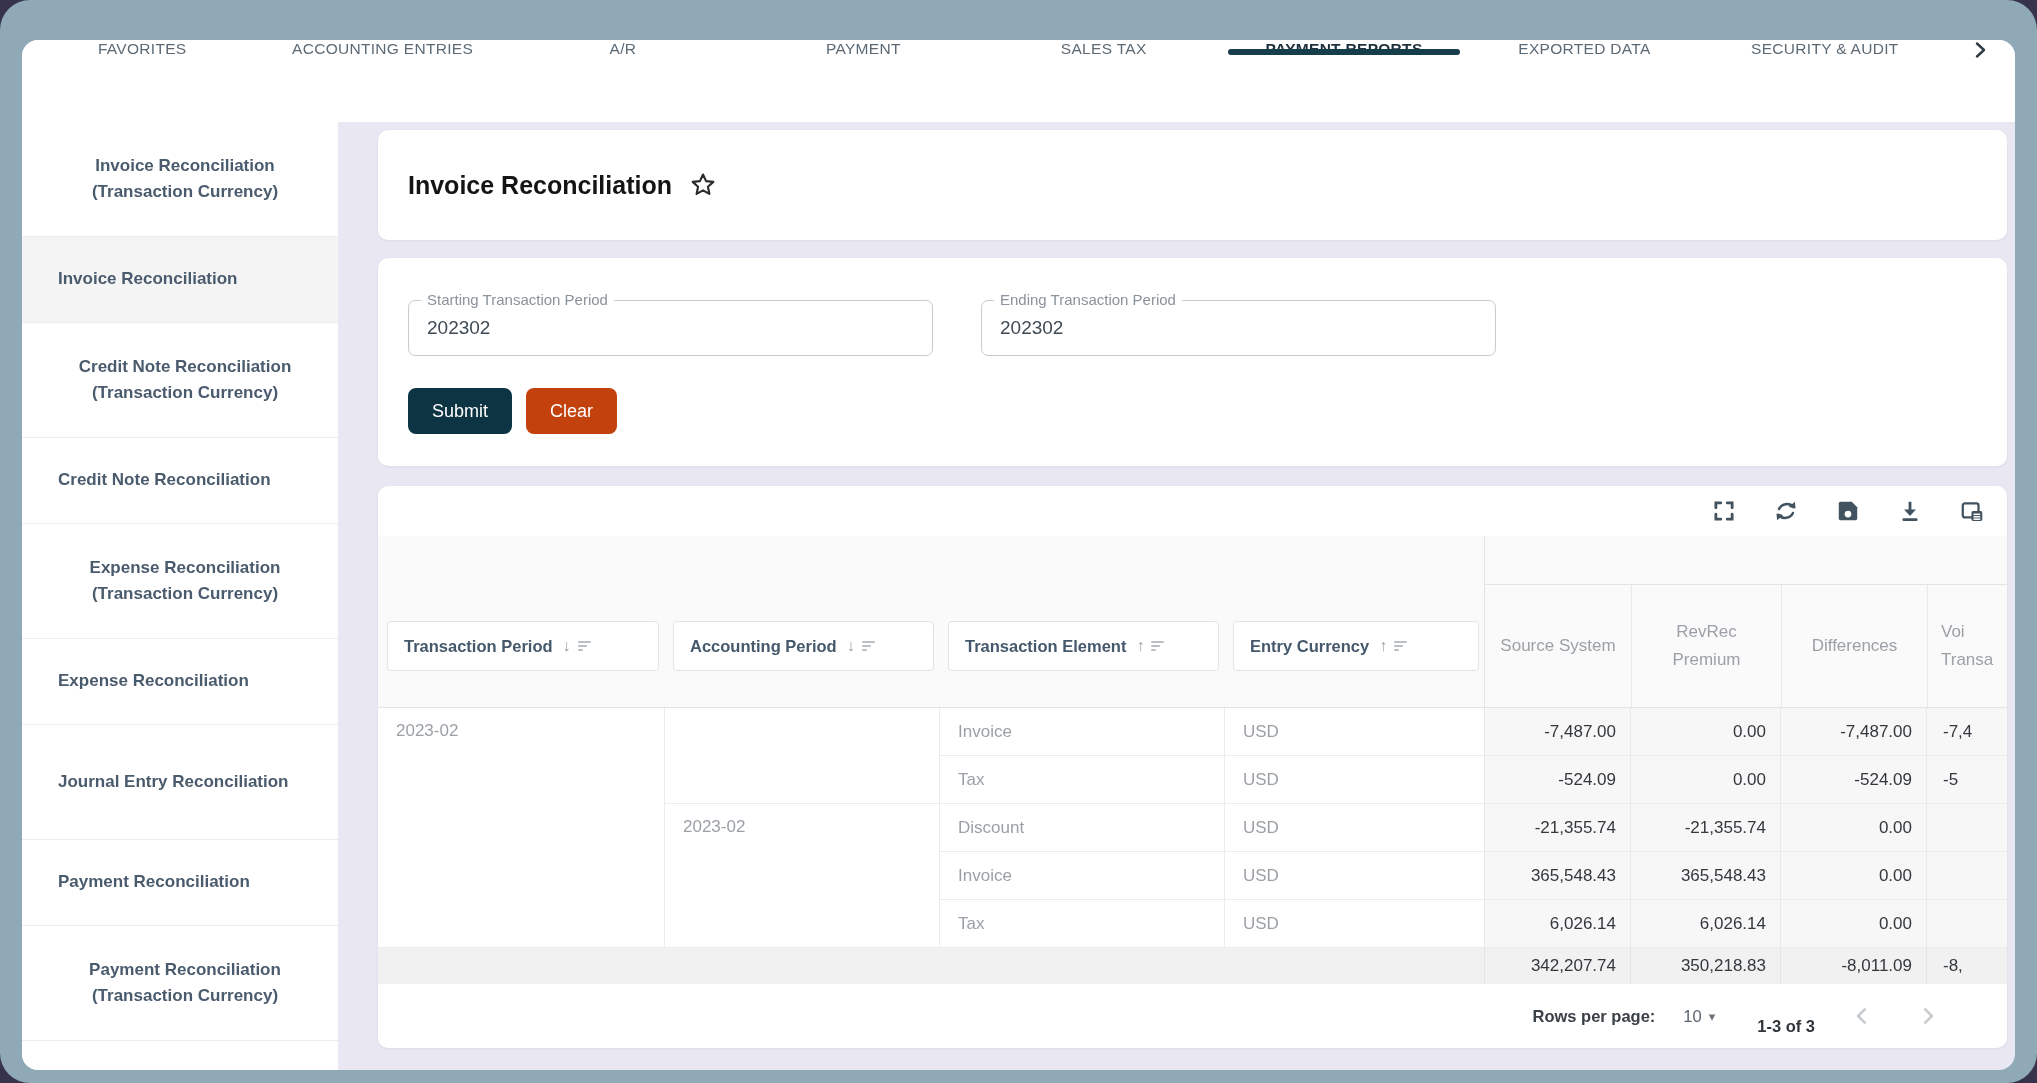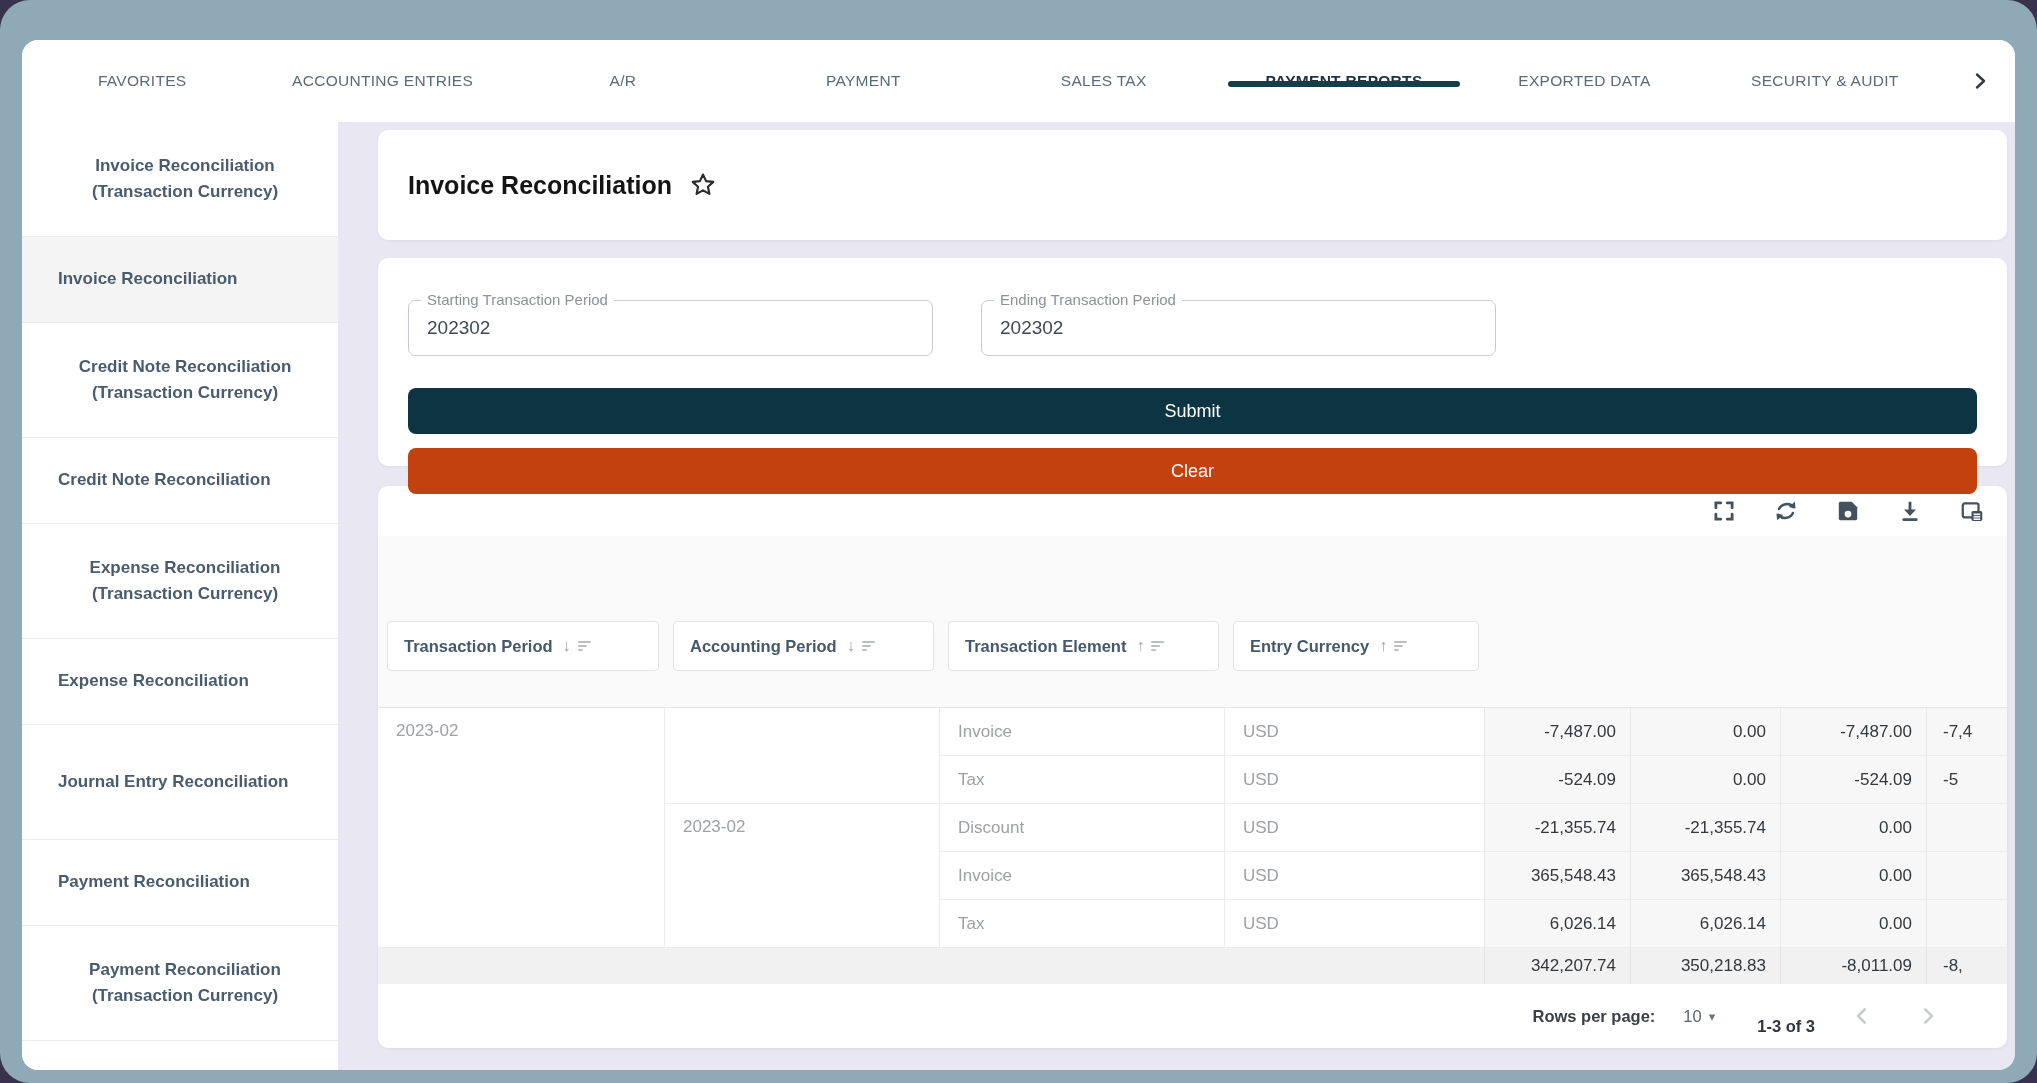--- a/index.html
+++ b/index.html
@@ -1,21 +1,21 @@
 <!DOCTYPE html>
 <html><head>
 <meta charset="utf-8">
 <style>
   html,body{margin:0;padding:0;}
   body{width:2037px;height:1083px;background:#37334c;font-family:"Liberation Sans",sans-serif;position:relative;overflow:hidden;}
   .frame{position:absolute;inset:0;background:#8fa9b7;border-radius:30px;}
   .window{position:absolute;left:22px;right:22px;top:40px;bottom:13px;background:#e9e8f2;border-radius:16px;overflow:hidden;display:flex;flex-direction:column;}
 
   
-  .tabbar{height:82px;background:#ffffff;display:flex;align-items:center;flex:none;}
+  .tabbar{height:82px;background:#ffffff;display:flex;align-items:flex-start;flex:none;}
   .tab{flex:1;display:flex;align-items:center;justify-content:center;position:relative;cursor:pointer;
        font-size:15.5px;letter-spacing:.3px;color:#5c6a76;font-weight:500;white-space:nowrap;}
   .tab.active{color:#1e313e;font-weight:700;}
   .tab.active::after{content:"";position:absolute;bottom:3px;left:50%;transform:translateX(-50%);width:232px;height:6px;border-radius:3px;background:#153d4a;}
   .tab-more{width:70px;display:flex;align-items:center;justify-content:center;cursor:pointer;}
 
   
   .content{flex:1;display:flex;min-height:0;}
   .sidebar{width:316px;background:#ffffff;flex:none;overflow:hidden;}
   .side-item{padding:0 26px 0 36px;display:flex;align-items:center;border-bottom:1px solid #ededee;
@@ -34,21 +34,21 @@
   .fav-star{margin-left:16px;display:flex;align-items:center;cursor:pointer;}
 
   
   .filter-card{margin-top:18px;height:208px;padding:42px 30px 0 30px;box-sizing:border-box;}
   .fields{display:flex;gap:48px;}
   .field{position:relative;height:56px;border:1.5px solid #c7ccd2;border-radius:7px;box-sizing:border-box;display:flex;align-items:center;}
   .field.start{width:525px;}
   .field.end{width:515px;}
   .field-label{position:absolute;top:-10px;left:12px;background:#ffffff;padding:0 6px;font-size:15px;color:#8b929b;white-space:nowrap;}
   .field-input{border:none;outline:none;background:transparent;width:100%;padding:0 18px;font-size:19px;color:#3d4a55;font-family:"Liberation Sans",sans-serif;}
-  .btn-row{margin-top:32px;display:flex;gap:14px;flex-direction:column;}
+  .btn-row{margin-top:32px;display:flex;gap:14px;}
   .btn{border:none;border-radius:8px;height:46px;padding:0 24px;font-size:18px;font-weight:500;color:#ffffff;cursor:pointer;font-family:"Liberation Sans",sans-serif;}
   .btn.submit{background:#0d3442;}
   .btn.clear{background:#c2410c;}
 
   
   .table-card{margin-top:20px;height:562px;display:flex;flex-direction:column;overflow:hidden;}
   .grid-toolbar{height:50px;flex:none;display:flex;align-items:center;justify-content:flex-end;gap:36px;padding-right:22px;}
   .tool-btn{width:26px;height:26px;display:flex;align-items:center;justify-content:center;cursor:pointer;}
 
   .thead{height:172px;flex:none;background:#fafafa;display:flex;border-bottom:1px solid #e4e4e6;box-sizing:border-box;}
@@ -244,20 +244,31 @@
                   <span class="chip-label">Entry Currency</span>
                   <span class="sort-glyph">↑</span>
                   <span class="filter-ic">
                       <i></i>
                       <i></i>
                       <i></i>
                     </span>
                 </div>
               </div>
             </div>
+            <div class="th-right">
+              <div class="th-val v1">Source System</div>
+              <div class="th-val v2">RevRec Premium</div>
+              <div class="th-val v3">Differences</div>
+              <div class="th-val v4">
+                <div class="lines">
+                  <div>Voi</div>
+                  <div>Transa</div>
+                </div>
+              </div>
+            </div>
           </div>
 
           <div class="tbody">
             <div class="cell gray" style="grid-area:1/1/6/2;align-items:flex-start;padding-top:13px;">2023-02</div>
             <div class="cell vline" style="grid-area:1/2/3/3;"></div>
             <div class="cell gray vline" style="grid-area:3/2/6/3;align-items:flex-start;padding-top:13px;">2023-02</div>
 
             <div class="cell gray vline" style="grid-area:1/3;">Invoice</div>
             <div class="cell gray vline" style="grid-area:2/3;">Tax</div>
             <div class="cell gray vline" style="grid-area:3/3;">Discount</div>

